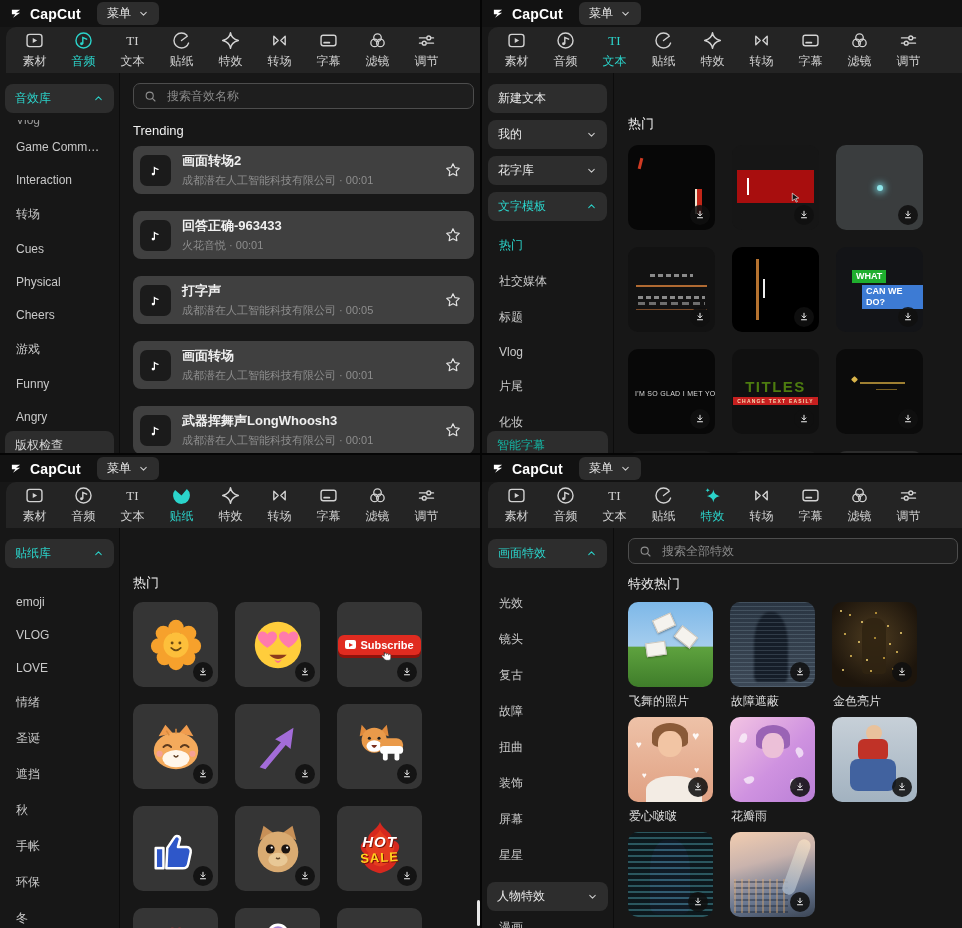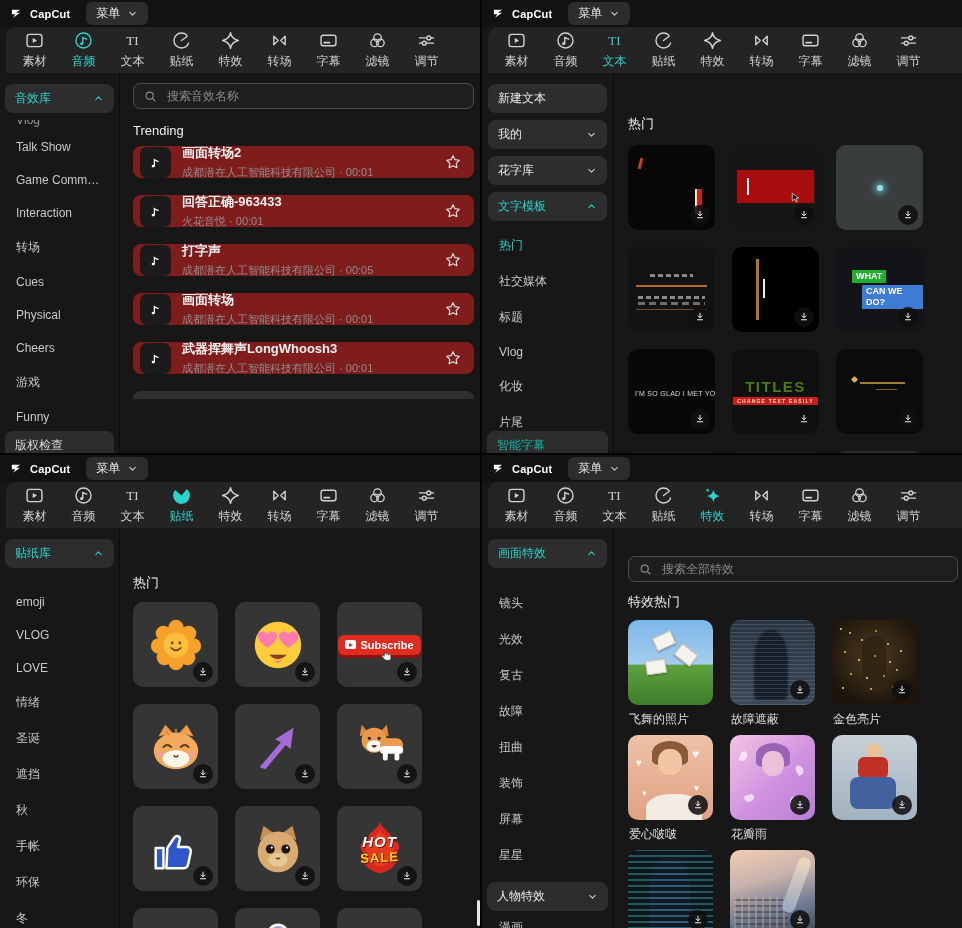--- a/index.html
+++ b/index.html
@@ -5,21 +5,21 @@
   html,body{margin:0;padding:0;background:#000;}
   *{box-sizing:border-box;}
   body{font-family:"Liberation Sans","DejaVu Sans",sans-serif;}
   .app{width:962px;height:928px;display:grid;grid-template-columns:482px 480px;grid-template-rows:455px 473px;background:#050505;}
   .panel{position:relative;overflow:hidden;background:#171717;}
   .panel.tl,.panel.bl{border-right:2px solid #050505;}
   .panel.tl,.panel.tr{border-bottom:2px solid #050505;}
 
   
   .topbar{height:27px;background:#121212;display:flex;align-items:center;gap:16px;padding-left:10px;}
-  .logo{display:flex;align-items:center;gap:5px;color:#fff;font-weight:700;font-size:11px;letter-spacing:.2px;}
+  .logo{display:flex;align-items:center;gap:5px;color:#fff;font-weight:700;font-size:14px;letter-spacing:.2px;}
   .logo .icn svg{width:15px;height:15px;display:block;}
   .menu-chip{background:#2d2d2d;border:0;border-radius:6px;padding:3px 10px;font-size:12px;color:#eaeaea;display:flex;gap:7px;align-items:center;font-family:inherit;}
   .menu-chip .icn svg{width:11px;height:11px;display:block;}
 
   
   .toolbar{height:46px;background:#242424;margin-left:6px;border-radius:10px 0 0 0;display:flex;padding-left:4px;}
   .nav-item{width:49px;display:flex;flex-direction:column;align-items:center;justify-content:center;gap:2px;color:#d2d2d2;font-size:12px;}
   .nav-item .icn svg{width:21px;height:21px;display:block;}
   .nav-item.active{color:#2bd4cb;}
   .nav-label{white-space:nowrap;}
@@ -45,21 +45,21 @@
   .search .icn svg{width:15px;height:15px;display:block;}
   .search input{background:transparent;border:0;outline:0;color:#bbb;font-size:12px;width:100%;font-family:inherit;}
   .search input::placeholder{color:#8a8a8a;}
 
   .section-title{color:#efefef;font-size:13px;margin:14px 0 8px;}
   .tr .section-title{margin-top:32px;margin-bottom:12px;}
   .bl .section-title{margin-top:36px;margin-bottom:10px;}
   .br .section-title{margin-top:11px;margin-bottom:9px;}
 
   
-  .track{background:#7f1d1d;border-radius:8px;height:32px;display:flex;align-items:center;padding:0 12px 0 7px;margin:0 2px 17px 0;}
+  .track{background:#404040;border-radius:8px;height:48px;display:flex;align-items:center;padding:0 12px 0 7px;margin:0 2px 17px 0;}
   .tk-ic{width:31px;height:31px;border-radius:7px;background:#1b1b1b;display:flex;align-items:center;justify-content:center;margin-right:11px;flex:none;}
   .tk-ic svg{width:17px;height:17px;display:block;}
   .tk-txt{display:flex;flex-direction:column;min-width:0;}
   .tk-title{font-size:13px;color:#f0f0f0;font-weight:700;white-space:nowrap;}
   .tk-meta{font-size:11px;color:#8d8d8d;margin-top:3px;white-space:nowrap;}
   .fav{margin-left:auto;background:none;border:0;padding:0;}
   .fav svg{width:18px;height:18px;display:block;}
   .card-sliver{height:8px;background:#2f2f2f;border-radius:8px 8px 0 0;margin-right:2px;}
 
   
@@ -283,21 +283,20 @@
             <span>音效库</span>
             <span class="icn">
               <svg viewBox="0 0 24 24">
                 <path d="M6 14.5 L12 8.5 L18 14.5" stroke="#2bd4cb" stroke-width="2.2" fill="none" stroke-linecap="round" stroke-linejoin="round"></path>
               </svg>
             </span>
           </div>
           <div class="sliver">
             <span>Vlog</span>
           </div>
-          <div class="side-item">Talk Show</div>
           <div class="side-item">Game Comment...</div>
           <div class="side-item">Interaction</div>
           <div class="side-item">转场</div>
           <div class="side-item">Cues</div>
           <div class="side-item">Physical</div>
           <div class="side-item">Cheers</div>
           <div class="side-item">游戏</div>
           <div class="side-item">Funny</div>
           <div class="side-item">Angry</div>
           <div class="chip sb-footer clip" style="color: rgb(214, 214, 214);">
@@ -534,22 +533,22 @@
             <span class="icn">
               <svg viewBox="0 0 24 24">
                 <path d="M6 14.5 L12 8.5 L18 14.5" stroke="#2bd4cb" stroke-width="2.2" fill="none" stroke-linecap="round" stroke-linejoin="round"></path>
               </svg>
             </span>
           </div>
           <div class="side-item active">热门</div>
           <div class="side-item">社交媒体</div>
           <div class="side-item">标题</div>
           <div class="side-item">Vlog</div>
+          <div class="side-item">片尾</div>
           <div class="side-item">化妆</div>
-          <div class="side-item">片尾</div>
           <div class="side-item">章节</div>
           <div class="chip sb-footer clip" style="color: #14b8a6;">
             <span>智能字幕</span>
           </div>
         </aside>
       <div class="content" id="ct-text">
           <div class="section-title">热门</div>
           <div class="tpl-grid">
             <div class="tpl red-accent-template">
               <i class="m1"></i>
@@ -1090,41 +1089,41 @@
       <aside class="sidebar" id="sb-effects">
           <div class="chip accent">
             <span>画面特效</span>
             <span class="icn">
               <svg viewBox="0 0 24 24">
                 <path d="M6 14.5 L12 8.5 L18 14.5" stroke="#2bd4cb" stroke-width="2.2" fill="none" stroke-linecap="round" stroke-linejoin="round"></path>
               </svg>
             </span>
           </div>
           <div class="sliver"></div>
+          <div class="side-item">光效</div>
           <div class="side-item">镜头</div>
-          <div class="side-item">光效</div>
           <div class="side-item">复古</div>
           <div class="side-item">故障</div>
           <div class="side-item">扭曲</div>
           <div class="side-item">装饰</div>
           <div class="side-item">屏幕</div>
           <div class="side-item">星星</div>
           <div class="side-item">纹理</div>
           <div class="side-item">漫画</div>
           <div class="chip sb-footer show">
             <span>人物特效</span>
             <span class="icn">
               <svg viewBox="0 0 24 24">
                 <path d="M6 9.5 L12 15.5 L18 9.5" stroke="#cfcfcf" stroke-width="2.2" fill="none" stroke-linecap="round" stroke-linejoin="round"></path>
               </svg>
             </span>
           </div>
         </aside>
       <div class="content" id="ct-effects">
-          <div class="search" style="margin-right: 0px; margin-top: 18px;">
+          <div class="search" style="margin-right: 0px;">
             <span class="icn">
               <svg viewBox="0 0 24 24">
                 <circle cx="10.7" cy="10.7" r="5.7" stroke="#8f8f8f" stroke-width="1.7" fill="none"></circle>
                 <path d="M15 15 L19.2 19.2" stroke="#8f8f8f" stroke-width="1.7" stroke-linecap="round"></path>
               </svg>
             </span>
             <input placeholder="搜索全部特效" style="">
           </div>
           <div class="section-title">特效热门</div>
           <div class="efx-grid">

